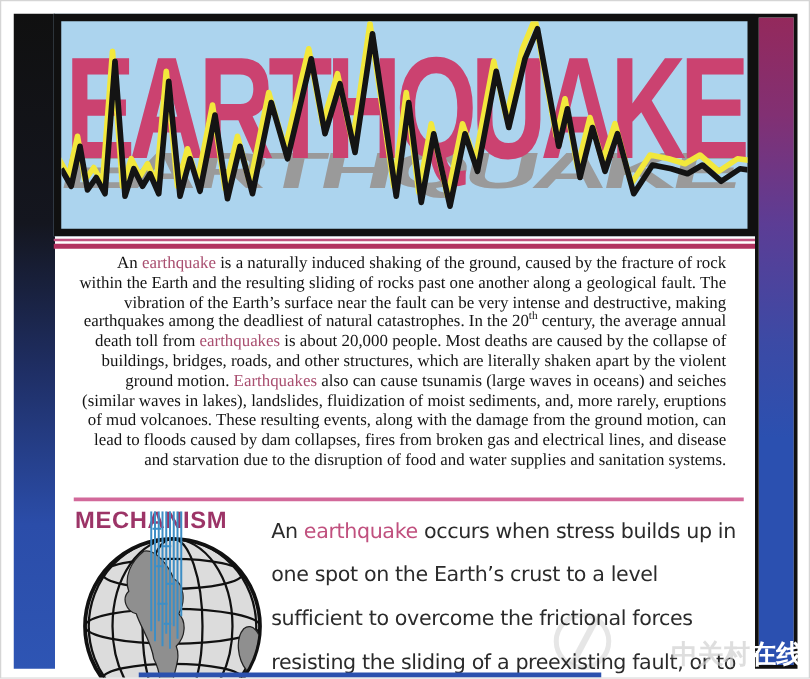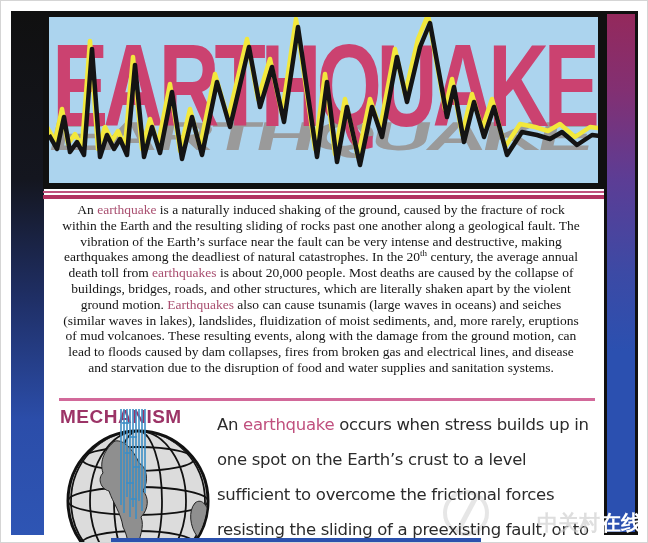--- a/index.html
+++ b/index.html
@@ -40,21 +40,21 @@
     z-index:2;white-space:nowrap;
   }
   .trace-svg{position:absolute;left:0;top:0;z-index:3;}
   
   .sep-thin{position:absolute;left:42px;right:43px;top:190px;height:2px;background:#c0527e;}
   .sep-thick{position:absolute;left:42px;right:43px;top:194px;height:4px;background:#b23260;}
   
   .intro{
     position:absolute;left:60px;right:66px;top:201px;
     font-family:"Liberation Serif",serif;font-size:13.5px;line-height:15.8px;
-    color:#141414;text-align:center;z-index:2;
+    color:#141414;text-align:right;z-index:2;
   }
   .kw{color:#a94f70;}
   sup{font-size:9px;line-height:0;}
   
   .mech-heading{
     position:absolute;left:59px;top:373px;
     font-family:"Liberation Sans",sans-serif;font-weight:bold;
     font-size:19px;letter-spacing:0.5px;color:#9c3467;z-index:2;margin-top:32px;
   }
   .mech-rule{position:absolute;left:58px;right:52px;top:397px;height:3px;background:#d2699a;z-index:2;}

